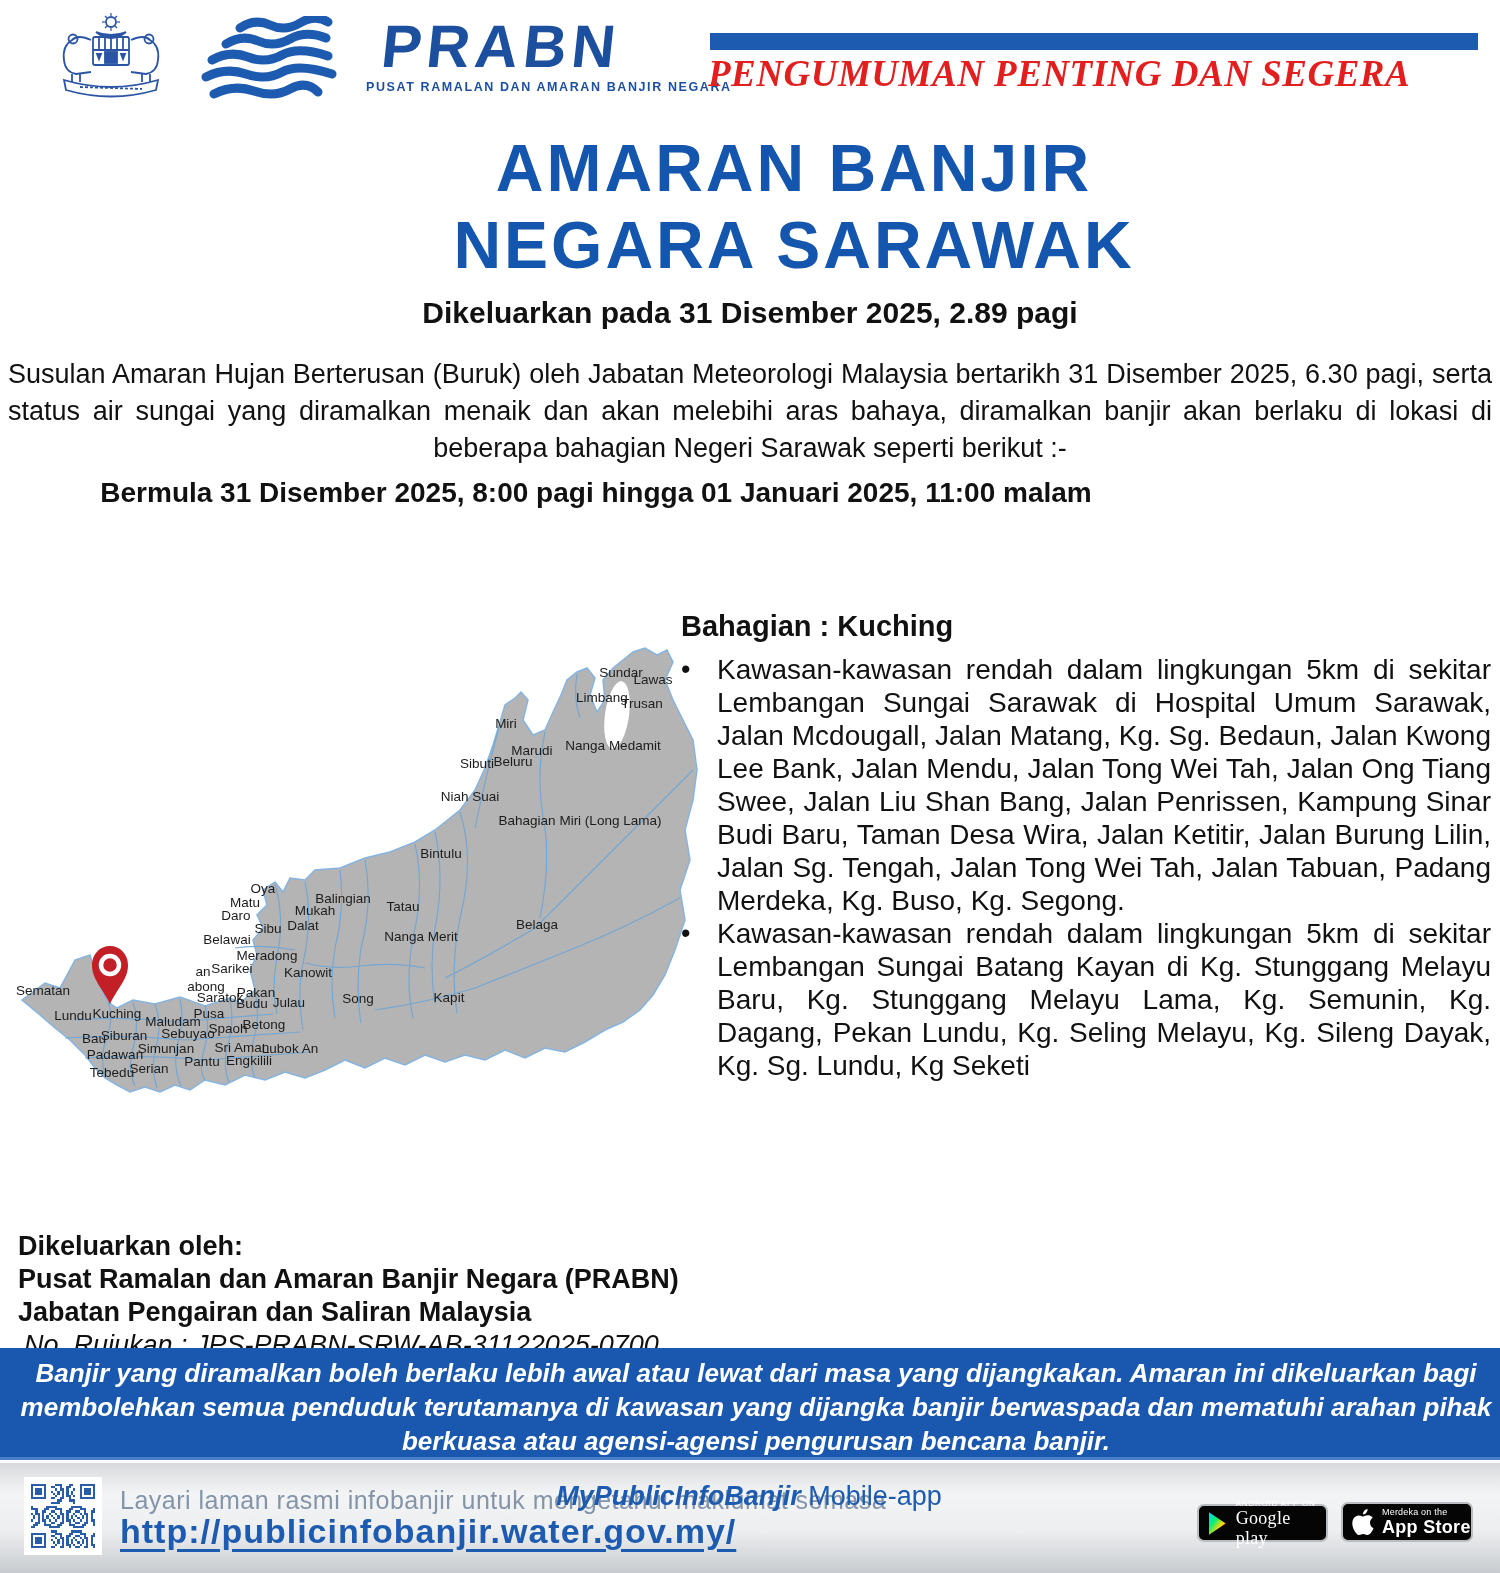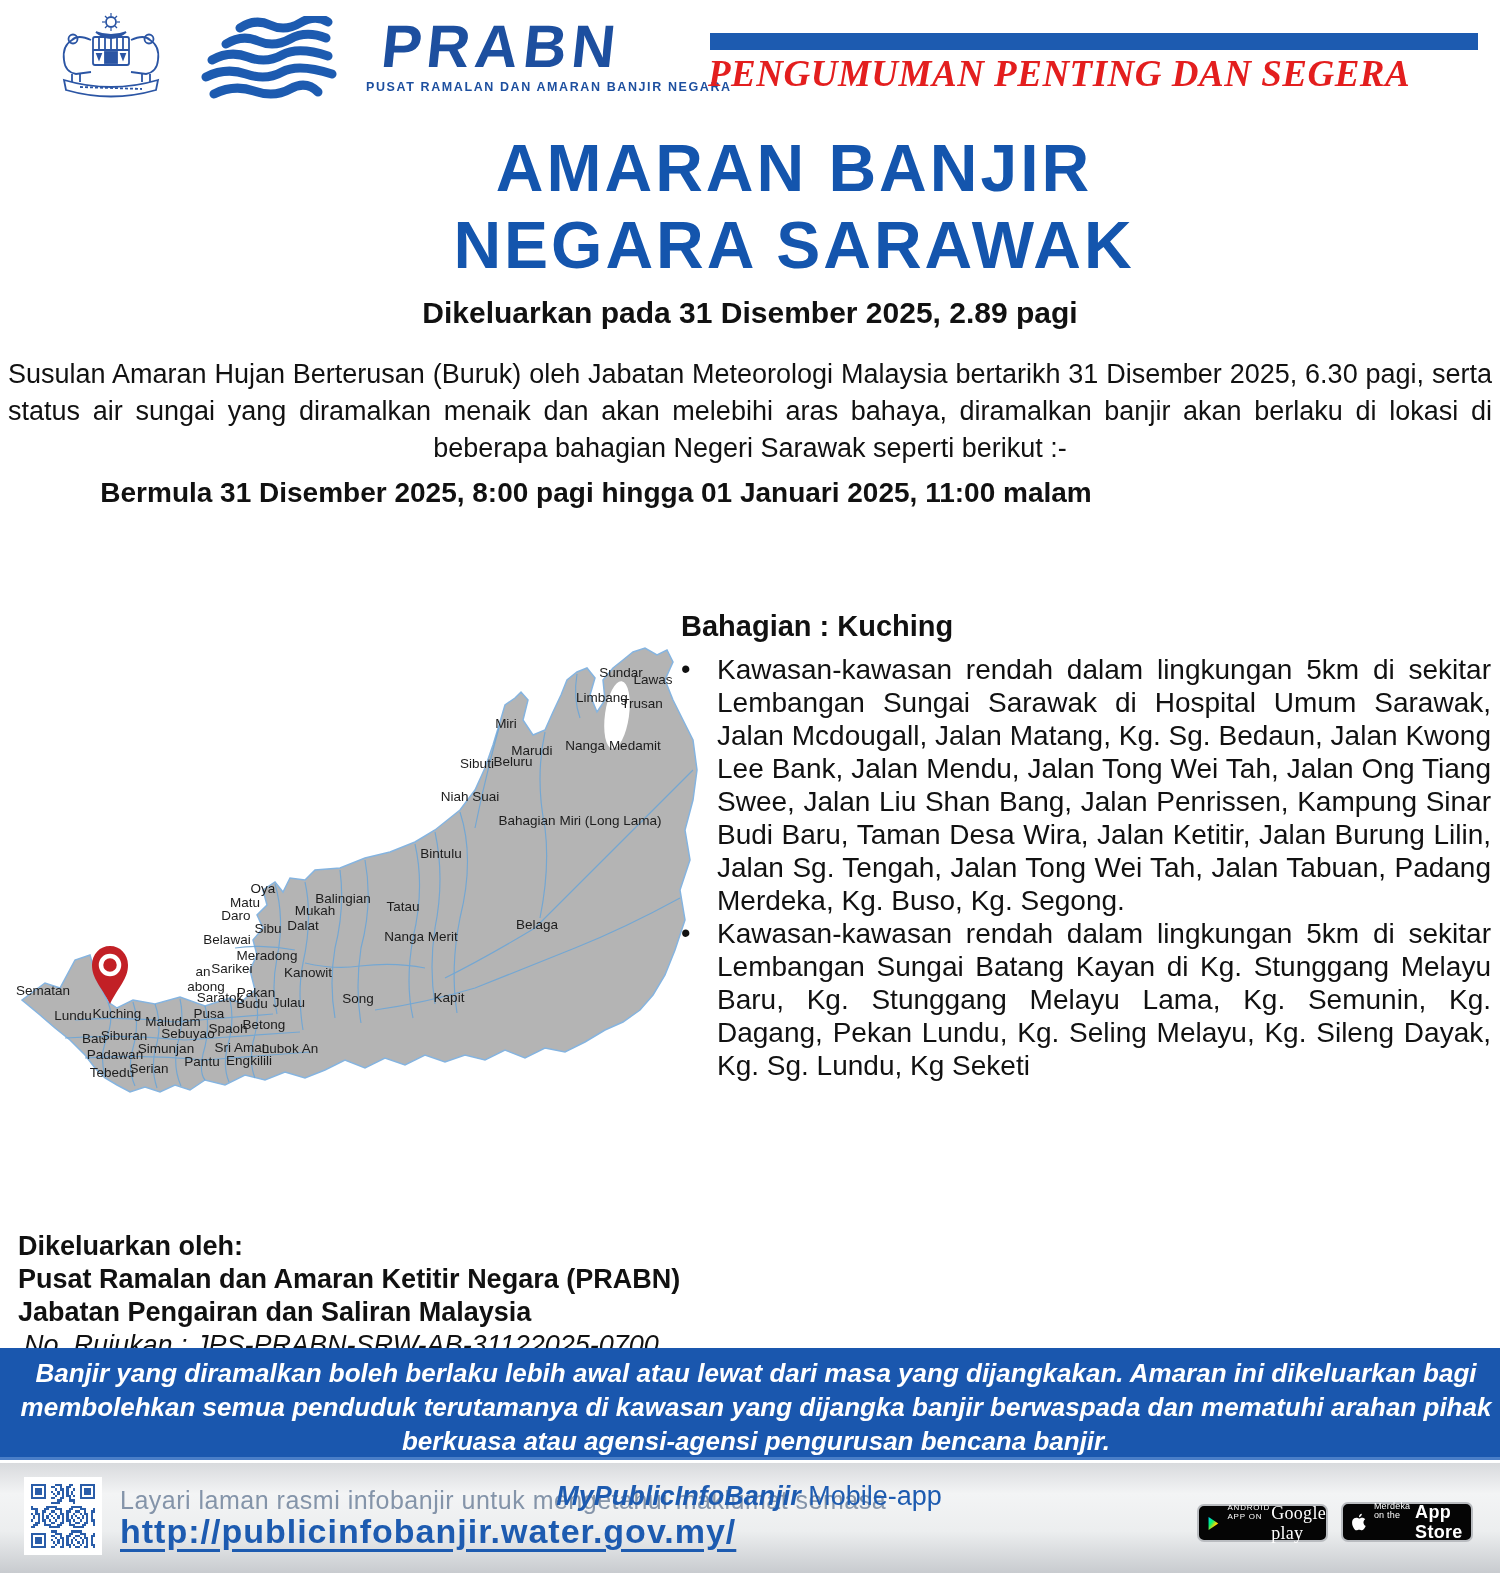--- a/index.html
+++ b/index.html
@@ -55,21 +55,21 @@
           align-items:center;justify-content:center;}
   #visit-text{left:120px;top:1486px;font-size:25px;color:#8494a9;letter-spacing:0.5px;}
   #site-link{left:120px;top:1512px;font-size:34px;font-weight:bold;color:#1d5bb0;
              text-decoration:underline;text-underline-offset:6px;letter-spacing:1px;}
   #app-title{left:1000px;top:1481px;width:1472px;font-size:27px;color:#1d5bb0;}
   #app-title{left:14px;text-align:center;width:1470px;}
   .badge{position:absolute;background:#050505;border:2px solid #b9bcc0;border-radius:7px;
          color:#fff;display:flex;align-items:center;box-sizing:border-box;}
   #gp-badge{left:1197px;top:1504px;width:131px;height:38px;padding-left:9px;}
   #as-badge{left:1341px;top:1502px;width:132px;height:40px;padding-left:9px;}
-  .badge-textcol{margin-left:8px;display:flex;flex-direction:row;justify-content:center;}
+  .badge-textcol{margin-left:8px;display:flex;flex-direction:column;justify-content:center;}
   .badge-top{font-size:8px;letter-spacing:0.8px;line-height:9px;color:#fff;}
   .badge-bottom{font-size:18px;line-height:20px;color:#fff;letter-spacing:0.3px;}
   #as-badge .badge-bottom{font-weight:bold;}
 </style>
 </head>
 <body>
 
 <div id="page">
 
   <svg class="abs" style="left:50px;top:10px" width="122" height="100" viewBox="0 0 122 100">
@@ -245,21 +245,21 @@
       <div class="bullet-text">Kawasan-kawasan rendah dalam lingkungan 5km di sekitar Lembangan Sungai Sarawak di Hospital Umum Sarawak, Jalan Mcdougall, Jalan Matang, Kg. Sg. Bedaun, Jalan Kwong Lee Bank, Jalan Mendu, Jalan Tong Wei Tah, Jalan Ong Tiang Swee, Jalan Liu Shan Bang, Jalan Penrissen, Kampung Sinar Budi Baru, Taman Desa Wira, Jalan Ketitir, Jalan Burung Lilin, Jalan Sg. Tengah, Jalan Tong Wei Tah, Jalan Tabuan, Padang Merdeka, Kg. Buso, Kg. Segong.</div>
     </div>
     <div class="bullet-row">
       <div class="bullet-dot">•</div>
       <div class="bullet-text">Kawasan-kawasan rendah dalam lingkungan 5km di sekitar Lembangan Sungai Batang Kayan di Kg. Stunggang Melayu Baru, Kg. Stunggang Melayu Lama, Kg. Semunin, Kg. Dagang, Pekan Lundu, Kg. Seling Melayu, Kg. Sileng Dayak, Kg. Sg. Lundu, Kg Seketi</div>
     </div>
   </div>
 
   <div class="abs" id="issuer">
     <div class="issuer-bold">Dikeluarkan oleh:</div>
-    <div class="issuer-bold">Pusat Ramalan dan Amaran Ketitir Negara (PRABN)</div>
+    <div class="issuer-bold">Pusat Ramalan dan Amaran Banjir Negara (PRABN)</div>
     <div class="issuer-bold">Jabatan Pengairan dan Saliran Malaysia</div>
     <div class="issuer-italic">No. Rujukan : JPS-PRABN-SRW-AB-31122025-0700</div>
   </div>
 
   <div class="abs" id="band">
     <div>Banjir yang diramalkan boleh berlaku lebih awal atau lewat dari masa yang dijangkakan. Amaran ini dikeluarkan bagi</div>
     <div>membolehkan semua penduduk terutamanya di kawasan yang dijangka banjir berwaspada dan mematuhi arahan pihak</div>
     <div>berkuasa atau agensi-agensi pengurusan bencana banjir.</div>
   </div>
 

